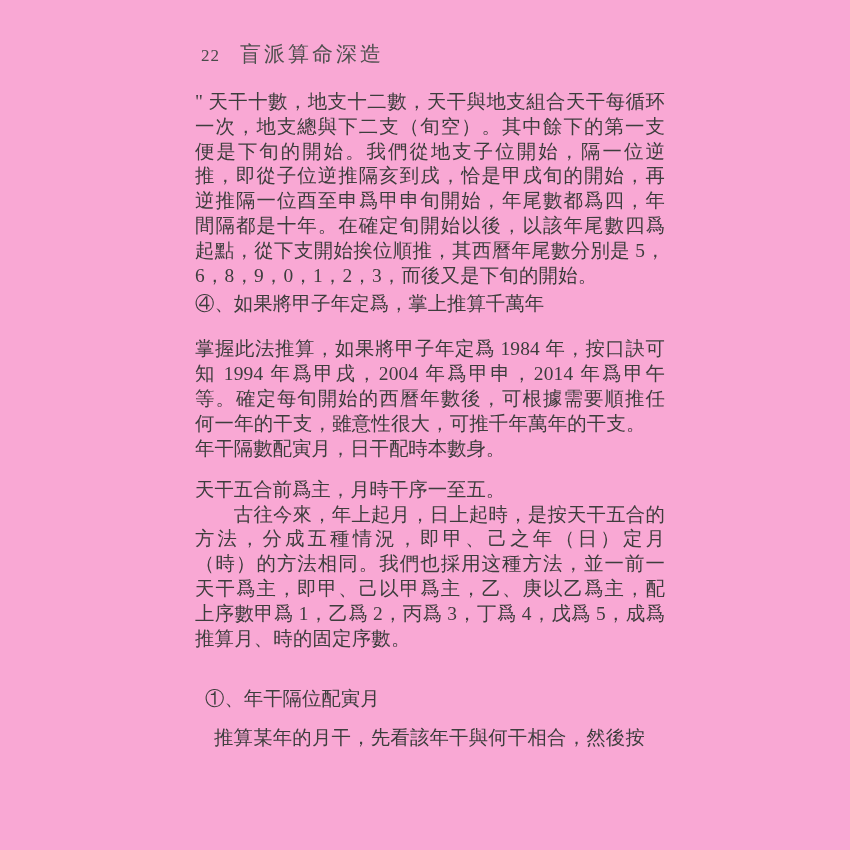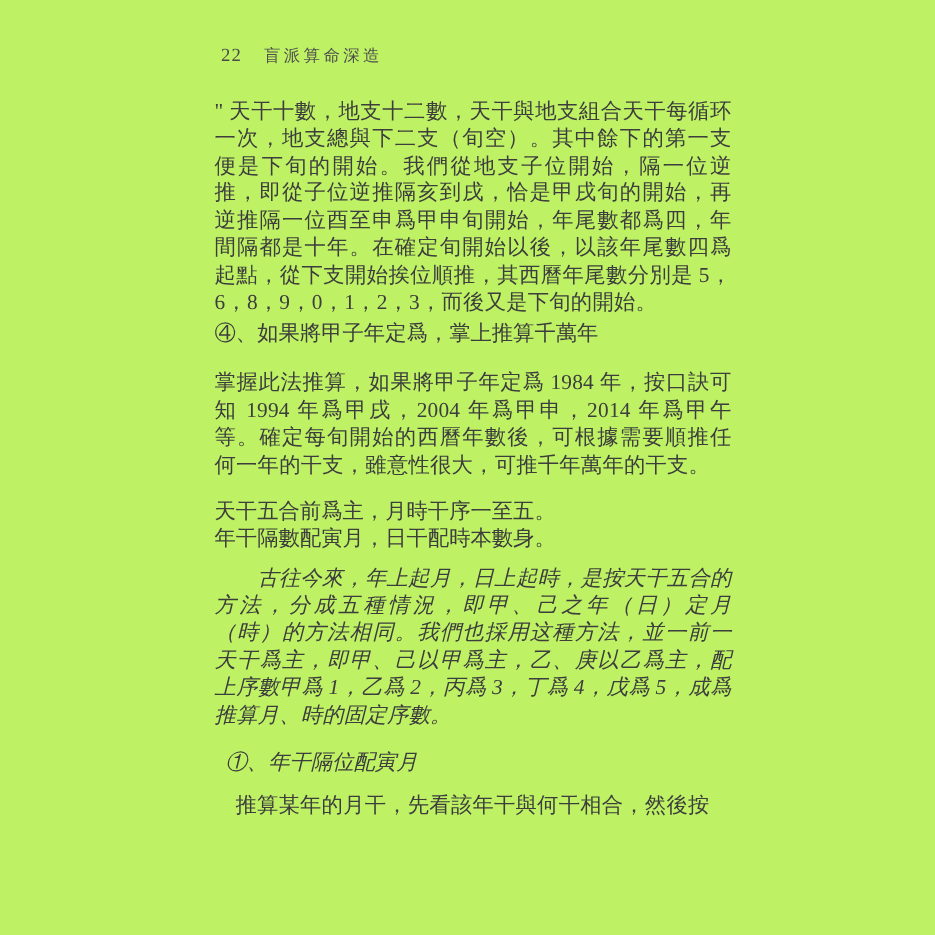--- a/index.html
+++ b/index.html
@@ -4,40 +4,40 @@
 <style>
   html, body {
     margin: 0;
     padding: 0;
     background: #ffffff;
   }
   .page {
     position: relative;
     width: 850px;
     height: 850px;
-    background: #bef264;
+    background: #f9a8d4;
     overflow: hidden;
     font-family: "Liberation Serif", "DejaVu Serif", serif;
     color: #3d3d3d;
   }
   .header {
     position: absolute;
     top: 40px;
     left: 201px;
     display: flex;
     align-items: baseline;
     color: #4a4a4a;
   }
   .pagenum {
     font-size: 17px;
     letter-spacing: 1px;
   }
   .book-title {
     margin-left: 20px;
-    font-size: 15px;
+    font-size: 21px;
     letter-spacing: 3px;
     color: #4f4f4f;
   }
   .content {
     position: absolute;
     top: 90px;
     left: 195px;
     width: 470px;
   }
   .para {
@@ -67,27 +67,24 @@
   }
   .verse {
     margin: 0;
     font-size: 19.4px;
     line-height: 24.5px;
   }
   .verse.first {
     margin-top: 17px;
   }
   .para.p3 {
-    margin-top: 12px;
-    font-style: italic;
   }
   .subhead.circ1 {
-    margin-top: 18px;
+    margin-top: 35px;
     margin-left: 10px;
-    font-style: italic;
   }
   .para.last {
     margin-top: 15px;
     margin-left: 19px;
   }
 </style>
 </head>
 <body>
 
 <div class="page">
@@ -99,23 +96,23 @@
 
   <div class="content">
 
     <p class="para">" 天干十數，地支十二數，天干與地支組合天干每循环一次，地支總與下二支（旬空）。其中餘下的第一支便是下旬的開始。我們從地支子位開始，隔一位逆推，即從子位逆推隔亥到戌，恰是甲戌旬的開始，再逆推隔一位酉至申爲甲申旬開始，年尾數都爲四，年間隔都是十年。在確定旬開始以後，以該年尾數四爲起點，從下支開始挨位順推，其西曆年尾數分別是 5，6，8，9，0，1，2，3，而後又是下旬的開始。</p>
 
     <p class="subhead">④、如果將甲子年定爲，掌上推算千萬年</p>
 
     <p class="para after-subhead">掌握此法推算，如果將甲子年定爲 1984 年，按口訣可知 1994 年爲甲戌，2004 年爲甲申，2014 年爲甲午等。確定每旬開始的西曆年數後，可根據需要順推任何一年的干支，雖意性很大，可推千年萬年的干支。</p>
 
 
+    <p class="verse">年干隔數配寅月，日干配時本數身。</p>
+
     <p class="verse first">天干五合前爲主，月時干序一至五。</p>
-
-    <p class="verse">年干隔數配寅月，日干配時本數身。</p>
 
     <p class="para indent p3">古往今來，年上起月，日上起時，是按天干五合的方法，分成五種情況，即甲、己之年（日）定月（時）的方法相同。我們也採用这種方法，並一前一天干爲主，即甲、己以甲爲主，乙、庚以乙爲主，配上序數甲爲 1，乙爲 2，丙爲 3，丁爲 4，戊爲 5，成爲推算月、時的固定序數。</p>
 
     <p class="subhead circ1">①、年干隔位配寅月</p>
 
     <p class="para last">推算某年的月干，先看該年干與何干相合，然後按</p>
 
   </div>
 </div>
 

